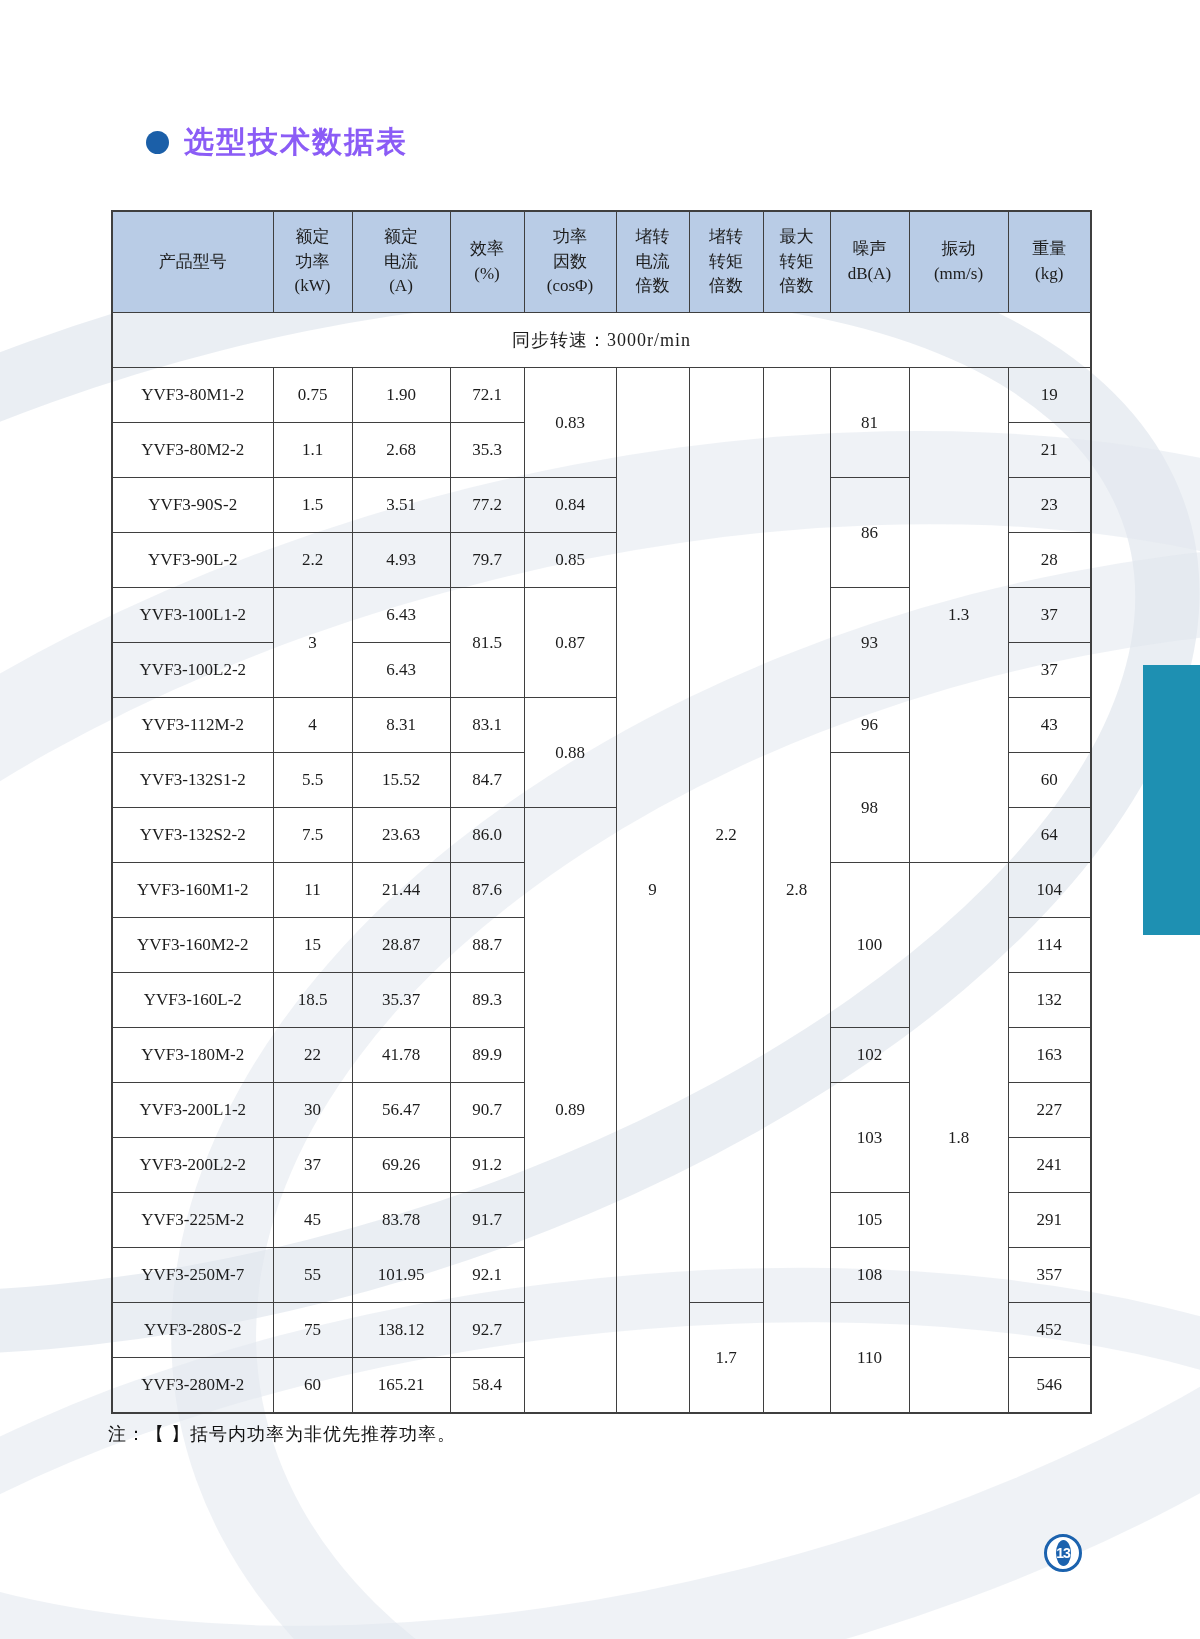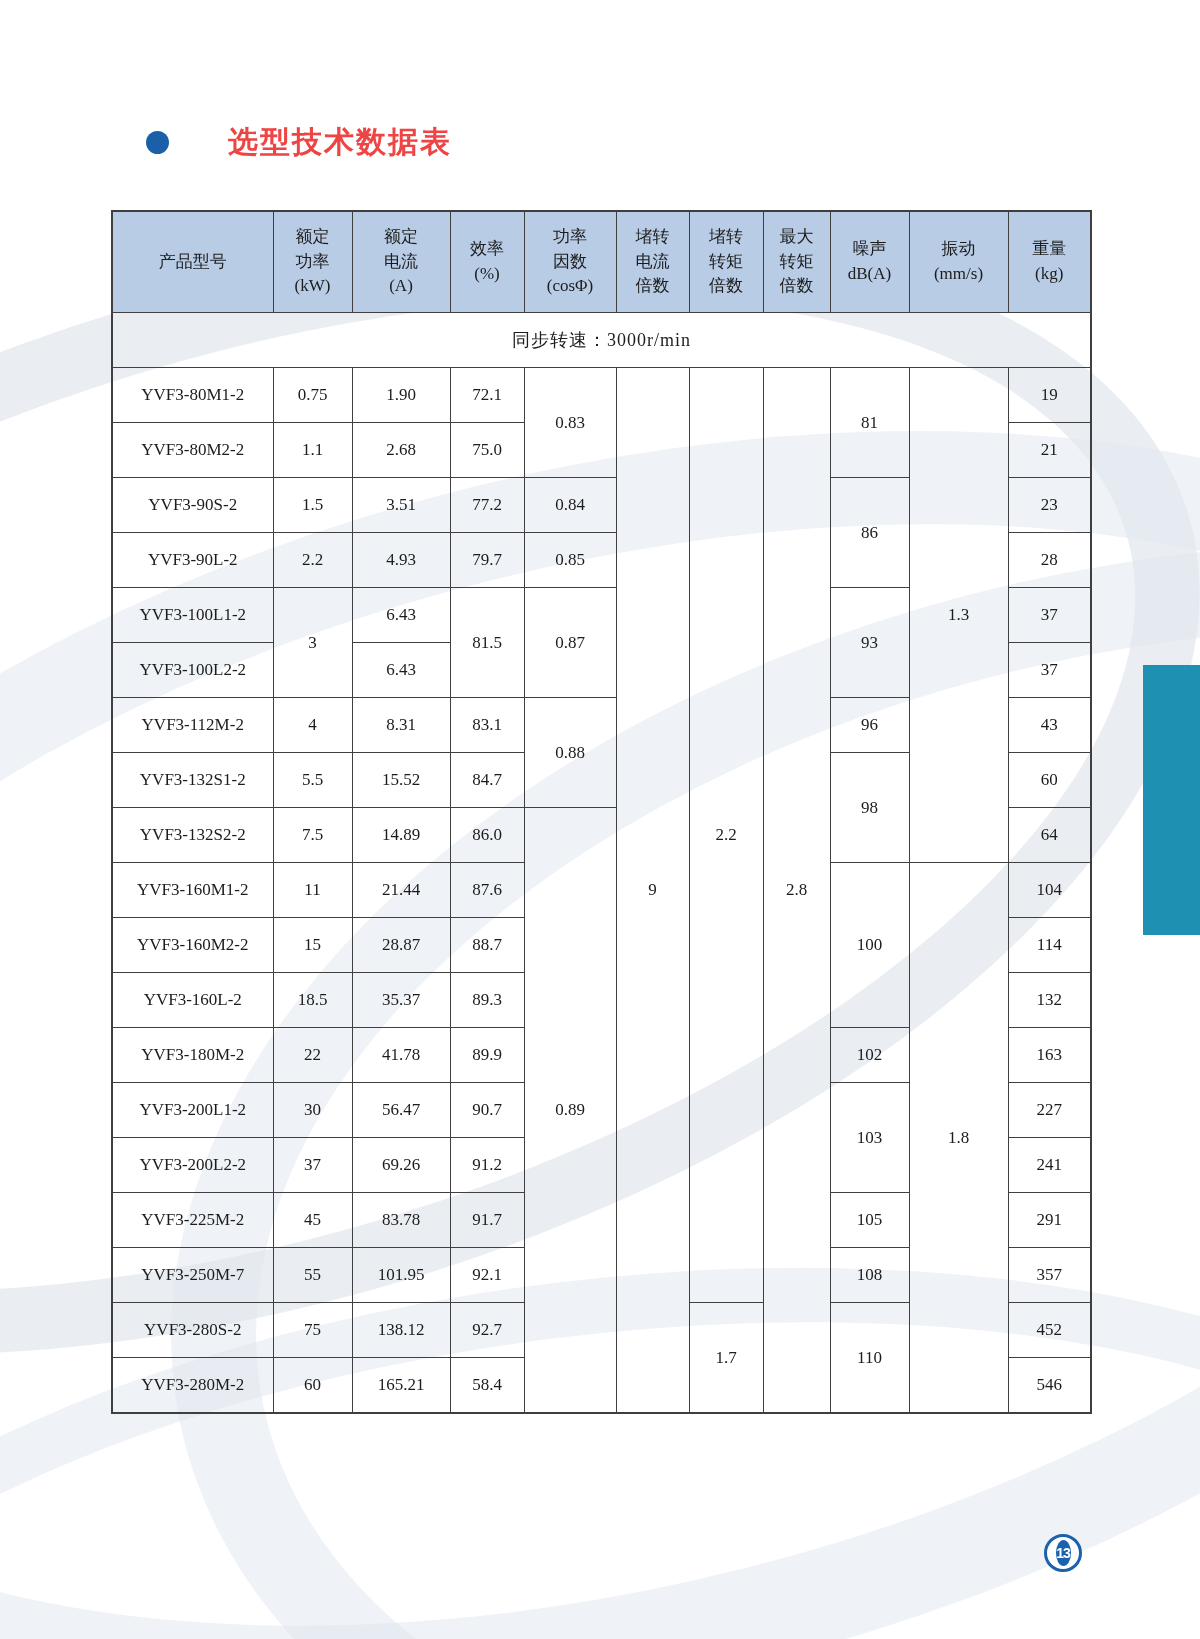--- a/index.html
+++ b/index.html
@@ -62,21 +62,21 @@
 
 <div class="page">
 
   <div class="swoosh sw1"></div>
   <div class="swoosh sw2"></div>
   <div class="swoosh sw3"></div>
   <div class="swoosh sw4"></div>
 
   <div class="title-wrap">
     <div class="title-bullet" style="background: rgb(27, 95, 168);"></div>
-    <div class="title-text" style="color: #ef4444; margin-left: 44px;">选型技术数据表</div>
+    <div class="title-text" style="color: #8b5cf6;">选型技术数据表</div>
   </div>
 
   <table class="spec-table">
     <colgroup>
       <col style="width:161px">
         <col style="width:79px">
         <col style="width:98px">
       <col style="width:74px">
         <col style="width:92px">
         <col style="width:73px">
@@ -115,21 +115,21 @@
           <td rowspan="17">2.2</td>
           <td rowspan="19">2.8</td>
           <td rowspan="2">81</td>
           <td rowspan="9">1.3</td>
           <td>19</td>
         </tr>
         <tr>
           <td>YVF3-80M2-2</td>
           <td>1.1</td>
           <td>2.68</td>
-          <td>75.0</td>
+          <td>35.3</td>
           <td>21</td>
         </tr>
         <tr>
           <td>YVF3-90S-2</td>
           <td>1.5</td>
           <td>3.51</td>
           <td>77.2</td>
           <td>0.84</td>
           <td rowspan="2">86</td>
           <td>23</td>
@@ -169,21 +169,21 @@
           <td>YVF3-132S1-2</td>
           <td>5.5</td>
           <td>15.52</td>
           <td>84.7</td>
           <td rowspan="2">98</td>
           <td>60</td>
         </tr>
         <tr>
           <td>YVF3-132S2-2</td>
           <td>7.5</td>
-          <td>14.89</td>
+          <td>23.63</td>
           <td>86.0</td>
           <td rowspan="11">0.89</td>
           <td>64</td>
         </tr>
         <tr>
           <td>YVF3-160M1-2</td>
           <td>11</td>
           <td>21.44</td>
           <td>87.6</td>
           <td rowspan="3">100</td>
@@ -255,20 +255,21 @@
         <tr>
           <td>YVF3-280M-2</td>
           <td>60</td>
           <td>165.21</td>
           <td>58.4</td>
           <td>546</td>
         </tr>
       </tbody>
   </table>
 
+  <div class="note">注：【 】括号内功率为非优先推荐功率。</div>
 
   <div class="side-bar" style="background: rgb(30, 144, 178);"></div>
 
   <div class="page-badge">
     <div class="page-badge-inner">
       <span>13</span>
     </div>
   </div>
 
 </div>

